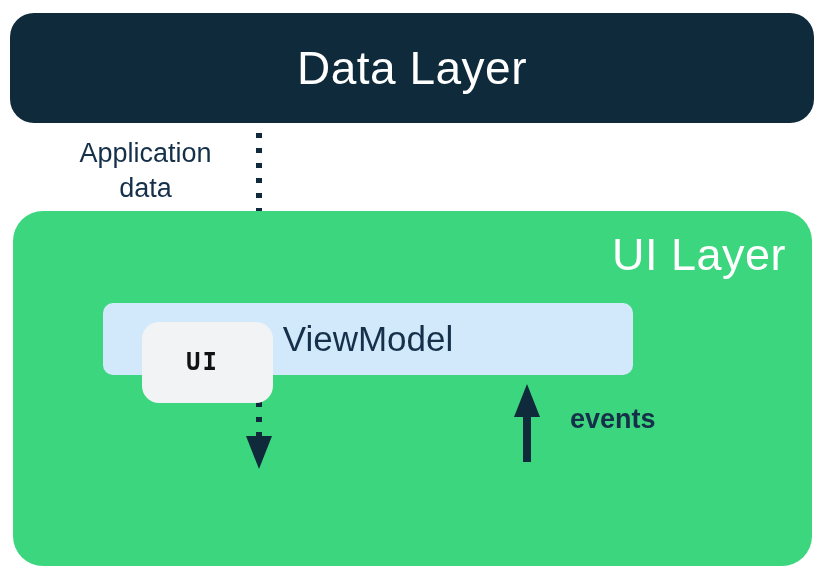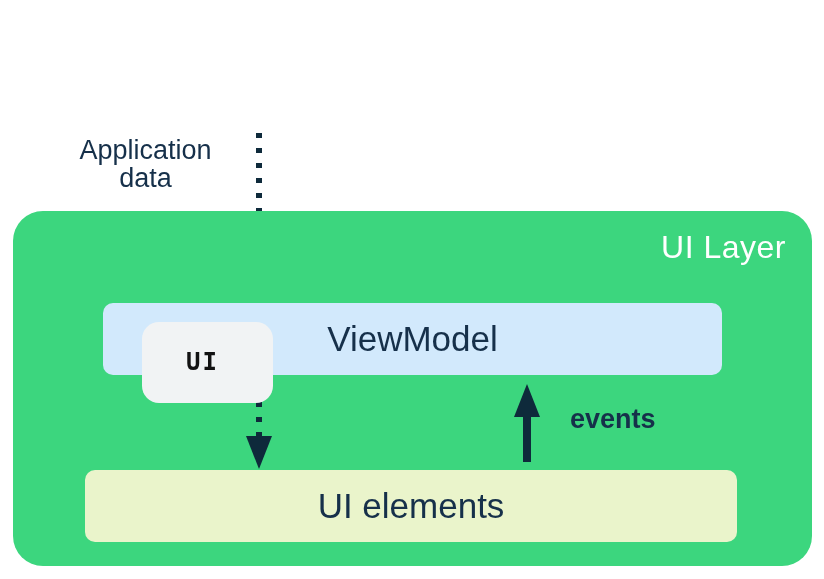--- a/index.html
+++ b/index.html
@@ -26,21 +26,21 @@
     background:var(--navy);border-radius:24px;
     display:flex;align-items:center;justify-content:center;
   }
   .data-layer .label{
     color:#fff;font-size:46px;font-weight:400;letter-spacing:.5px;
   }
   
   .app-data-label{
     position:absolute;left:58px;top:136px;width:175px;
     text-align:center;color:var(--text-navy);
-    font-size:27px;line-height:28px;
+    font-size:27px;line-height:35px;
   }
   
   .dotted-line{
     position:absolute;width:6px;
     background:repeating-linear-gradient(to bottom, var(--navy) 0 5px, transparent 5px 15px);
   }
   .dl-1{left:256px;top:133px;height:131px;}
   .dl-2{left:256px;top:402px;height:34px;}
   .arrow-head-down{
     position:absolute;width:0;height:0;
@@ -50,25 +50,25 @@
   }
   .ah-1{left:246px;top:264px;}
   .ah-2{left:246px;top:436px;}
   
   .ui-layer{
     position:absolute;left:13px;top:211px;width:799px;height:355px;
     background:var(--green);border-radius:30px;
   }
   .ui-layer .label{
     position:absolute;right:26px;top:18px;
-    color:#fff;font-size:32px;font-weight:400;letter-spacing:.5px;
+    color:#fff;font-size:45px;font-weight:400;letter-spacing:.5px;
   }
   
   .viewmodel{
-    position:absolute;left:103px;top:303px;width:619px;height:72px;
+    position:absolute;left:103px;top:303px;width:530px;height:72px;
     background:var(--light-blue);border-radius:10px;
     display:flex;align-items:center;justify-content:center;
   }
   .viewmodel .label{color:var(--text-navy);font-size:35px;}
   
   .ui-state-badge{
     position:absolute;left:142px;top:322px;width:131px;height:81px;
     background:var(--badge-gray);border-radius:17px;
     display:flex;flex-direction:column;align-items:flex-start;justify-content:center;
     z-index:3;
@@ -100,20 +100,23 @@
     background:var(--pale-yellow);border-radius:10px;
     display:flex;align-items:center;justify-content:center;
   }
   .ui-elements .label{color:var(--text-navy);font-size:35px;}
 </style>
 </head>
 <body>
 
 <div class="canvas">
 
+  <div class="data-layer">
+    <span class="label">Data Layer</span>
+  </div>
 
   <div class="app-data-label">Application data</div>
 
   <div class="dotted-line dl-1"></div>
   <div class="arrow-head-down ah-1"></div>
 
   <div class="ui-layer">
     <span class="label">UI Layer</span>
   </div>
 
@@ -125,17 +128,14 @@
     <span class="line">UI</span>
   </div>
 
   <div class="dotted-line dl-2"></div>
   <div class="arrow-head-down ah-2"></div>
 
   <div class="events-arrow-head"></div>
   <div class="events-arrow-shaft"></div>
   <div class="events-label">events</div>
 
-  <div class="ui-elements">
-    <span class="label">UI elements</span>
-  </div>
 
 </div>
 
 </body></html>

